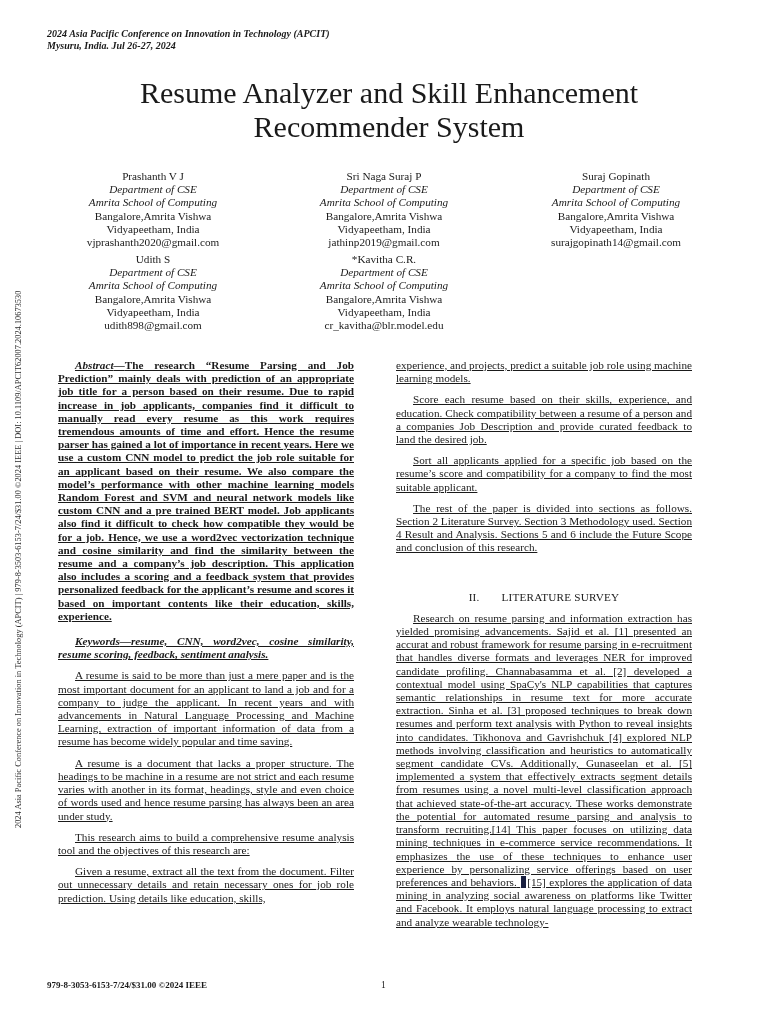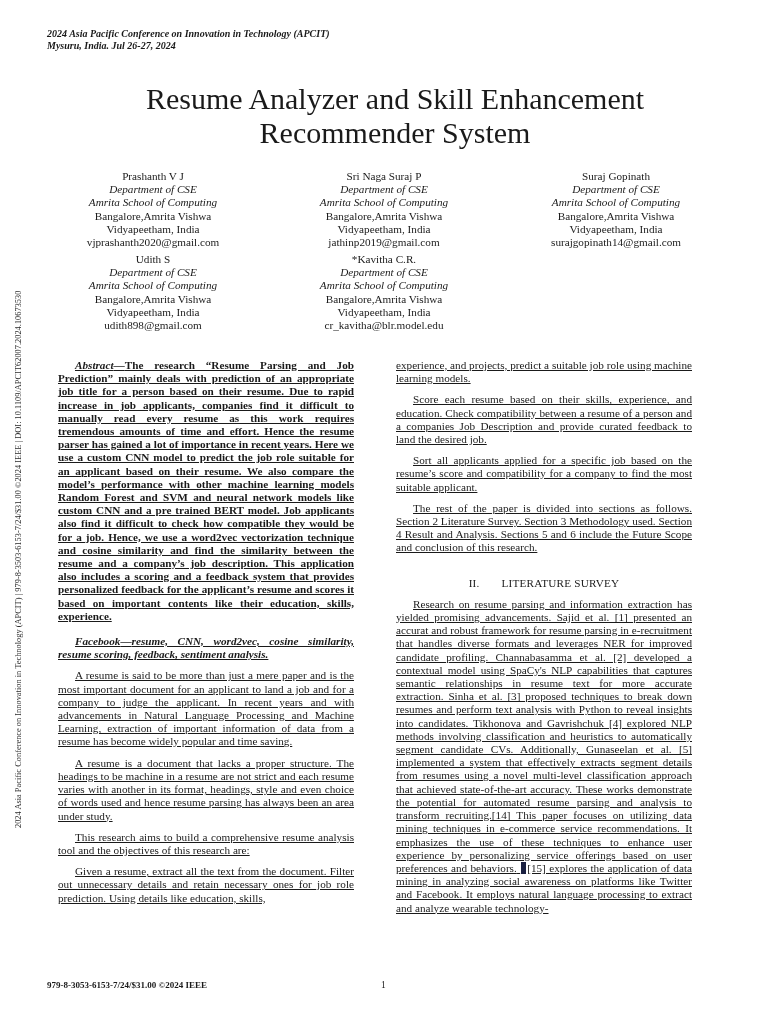--- a/index.html
+++ b/index.html
@@ -15,21 +15,21 @@
       position: absolute; left: 13px; top: 196px; width: 12px; height: 632px;
     }
     .side-strip span {
       position: absolute; left: 0; top: 632px; transform-origin: 0 0;
       transform: rotate(-90deg); white-space: nowrap;
       font-size: 8.4px; line-height: 12px; color: #2a2a2a;
       display: block; width: 632px;
     }
     .title {
       position: absolute; left: 60px; width: 650px; top: 72px;
-      text-align: center; font-size: 30px; line-height: 34px; font-weight: normal; margin: 10px;
+      text-align: center; font-size: 30px; line-height: 34px; font-weight: normal; margin: 4px;
     }
     .author {
       position: absolute; width: 240px; text-align: center;
       font-size: 11.2px; line-height: 13.2px;
     }
     .author .aff { font-style: italic; text-align: center; }
     .col {
       position: absolute; width: 296px; font-size: 11.2px; line-height: 13.2px;
       text-align: justify;
     }
@@ -106,34 +106,34 @@
   <div>*Kavitha C.R.</div>
   <div class="aff">Department of CSE</div>
   <div class="aff">Amrita School of Computing</div>
   <div>Bangalore,Amrita Vishwa</div>
   <div>Vidyapeetham, India</div>
   <div>cr_kavitha@blr.model.edu</div>
 </div>
 
 <div class="col" style="left:58px; top:351px;">
   <p class="abstract"><span class="lead">Abstract</span><span>—</span><span>The research “Resume Parsing and Job Prediction” mainly deals with prediction of an appropriate job title for a person based on their resume. Due to rapid increase in job applicants, companies find it difficult to manually read every resume as this work requires tremendous amounts of time and effort. Hence the resume parser has gained a lot of importance in recent years. Here we use a custom CNN model to predict the job role suitable for an applicant based on their resume. We also compare the model’s performance with other machine learning models Random Forest and SVM and neural network models like custom CNN and a pre trained BERT model. Job applicants also find it difficult to check how compatible they would be for a job. Hence, we use a word2vec vectorization technique and cosine similarity and find the similarity between the resume and a company’s job description. This application also includes a scoring and a feedback system that provides personalized feedback for the applicant’s resume and scores it based on important contents like their education, skills, experience.</span></p>
-  <p class="keywords" style="margin-top:12px;"><span>Facebook</span><span>—</span><span>resume, CNN, word2vec, cosine similarity, resume scoring, feedback, sentiment analysis.</span></p>
+  <p class="keywords" style="margin-top:12px;"><span>Keywords</span><span>—</span><span>resume, CNN, word2vec, cosine similarity, resume scoring, feedback, sentiment analysis.</span></p>
 
   <p>A resume is said to be more than just a mere paper and is the most important document for an applicant to land a job and for a company to judge the applicant. In recent years and with advancements in Natural Language Processing and Machine Learning, extraction of important information of data from a resume has become widely popular and time saving.</p>
   <p>A resume is a document that lacks a proper structure. The headings to be machine in a resume are not strict and each resume varies with another in its format, headings, style and even choice of words used and hence resume parsing has always been an area under study.</p>
   <p>This research aims to build a comprehensive resume analysis tool and the objectives of this research are:</p>
   <p>Given a resume, extract all the text from the document. Filter out unnecessary details and retain necessary ones for job role prediction. Using details like education, skills,</p>
 </div>
 
 <div class="col" style="left:396px; top:351px;">
   <p style="text-indent:0;">experience, and projects, predict a suitable job role using machine learning models.</p>
   <p>Score each resume based on their skills, experience, and education. Check compatibility between a resume of a person and a companies Job Description and provide curated feedback to land the desired job.</p>
   <p>Sort all applicants applied for a specific job based on the resume’s score and compatibility for a company to find the most suitable applicant.</p>
   <p>The rest of the paper is divided into sections as follows. Section 2 Literature Survey. Section 3 Methodology used. Section 4 Result and Analysis. Sections 5 and 6 include the Future Scope and conclusion of this research.</p>
 
-  <div class="section-heading" style="margin-top:22px;">
+  <div class="section-heading" style="margin-top:36px;">
     <span class="num">II.</span><span>LITERATURE SURVEY</span>
   </div>
   <p><span>Research on resume parsing and information extraction has yielded promising advancements. Sajid et al. [1] presented an accurat and robust framework for resume parsing in e-recruitment that handles diverse formats and leverages NER for improved candidate profiling. Channabasamma et al. [2] developed a contextual model using SpaCy's NLP capabilities that captures semantic relationships in resume text for more accurate extraction. Sinha et al. [3] proposed techniques to break down resumes and perform text analysis with Python to reveal insights into candidates. Tikhonova and Gavrishchuk [4] explored NLP methods involving classification and heuristics to automatically segment candidate CVs. Additionally, Gunaseelan et al. [5] implemented a system that effectively extracts segment details from resumes using a novel multi-level classification approach that achieved state-of-the-art accuracy. These works demonstrate the potential for automated resume parsing and analysis to transform recruiting.[14] This paper focuses on utilizing data mining techniques in e-commerce service recommendations. It emphasizes the use of these techniques to enhance user experience by personalizing service offerings based on user preferences and behaviors.</span> <span class="cursor-mark"></span><span>[15] explores the application of data mining in analyzing social awareness on platforms like Twitter and Facebook. It employs natural language processing to extract and analyze wearable technology-</span></p>
 </div>
 
 <div class="footer-left">979-8-3053-6153-7/24/$31.00 ©2024 IEEE</div>
 <div class="footer-page">1</div>
 
 </body></html>

